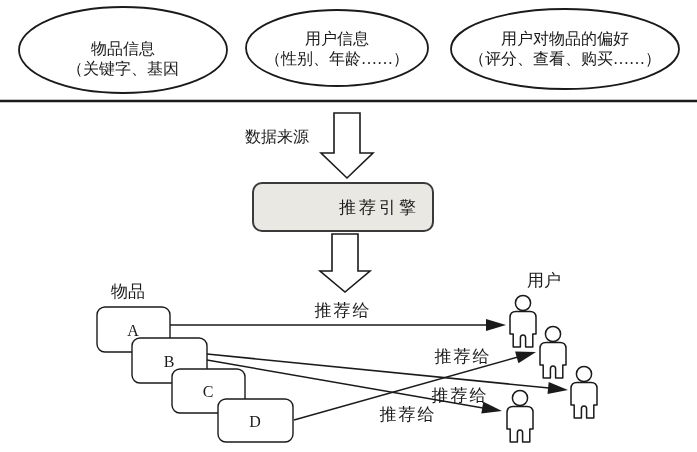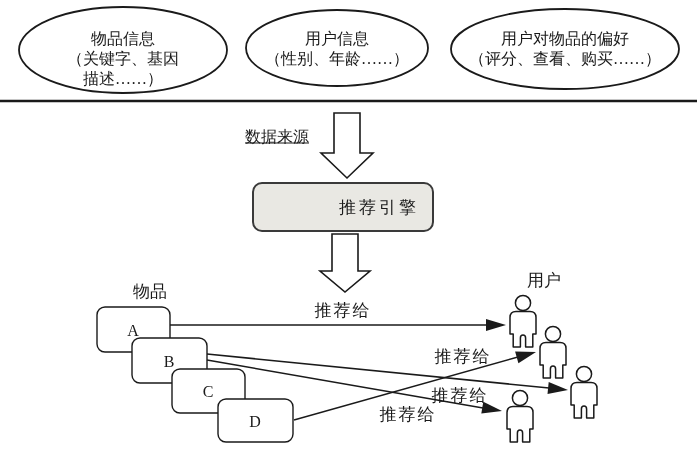--- a/index.html
+++ b/index.html
@@ -91,35 +91,34 @@
     </g>
     <g transform="translate(520,390)">
       <circle cx="0" cy="8" r="7.6" fill="#ffffff" stroke="#1a1a1a" stroke-width="1.5"></circle>
       <path d="M -13,22.5 Q -13,16.5 -7,16.5 L 7,16.5 Q 13,16.5 13,22.5 L 13,39 L 9.8,39 L 9.8,52 L 2.6,52 L 2.6,43 Q 2.6,40 0,40 Q -2.6,40 -2.6,43 L -2.6,52 L -9.8,52 L -9.8,39 L -13,39 Z" fill="#ffffff" stroke="#1a1a1a" stroke-width="1.5" stroke-linejoin="round"></path>
     </g>
   </svg>
 
   <div class="etext" style="left:19px; top:16px; width:208px; height:86px;">
     <span>物品信息</span>
     <span>（关键字、基因</span>
-    <span>描述……）</span>
   </div>
   <div class="etext" style="left:451px; top:9px; width:228px; height:80px;">
     <span>用户对物品的偏好</span>
     <span>（评分、查看、购买……）</span>
   </div>
   <div class="etext" style="left:246px; top:10px; width:182px; height:77px;">
     <span>用户信息</span>
     <span>（性别、年龄……）</span>
   </div>
 
-  <div class="lbl small" style="left:277px; top:136px;text-decoration:underline;">数据来源</div>
+  <div class="lbl small" style="left:277px; top:136px;">数据来源</div>
   <div class="engine-label">推荐引擎</div>
 
-  <div class="lbl" style="left:128px; top:291px;margin-left:22px;">物品</div>
+  <div class="lbl" style="left:128px; top:291px;">物品</div>
   <div class="lbl" style="left:544px; top:280px;">用户</div>
 
   <div class="lbl card-letter" style="left:133px; top:330px;">A</div>
   <div class="lbl card-letter" style="left:169px; top:361px;">B</div>
   <div class="lbl card-letter" style="left:208px; top:391px;">C</div>
   <div class="lbl card-letter" style="left:255px; top:421px;">D</div>
 
   <div class="lbl rec" style="left:343px; top:310px;">推荐给</div>
   <div class="lbl rec" style="left:463px; top:356px;">推荐给</div>
   <div class="lbl rec" style="left:460px; top:395px;">推荐给</div>

